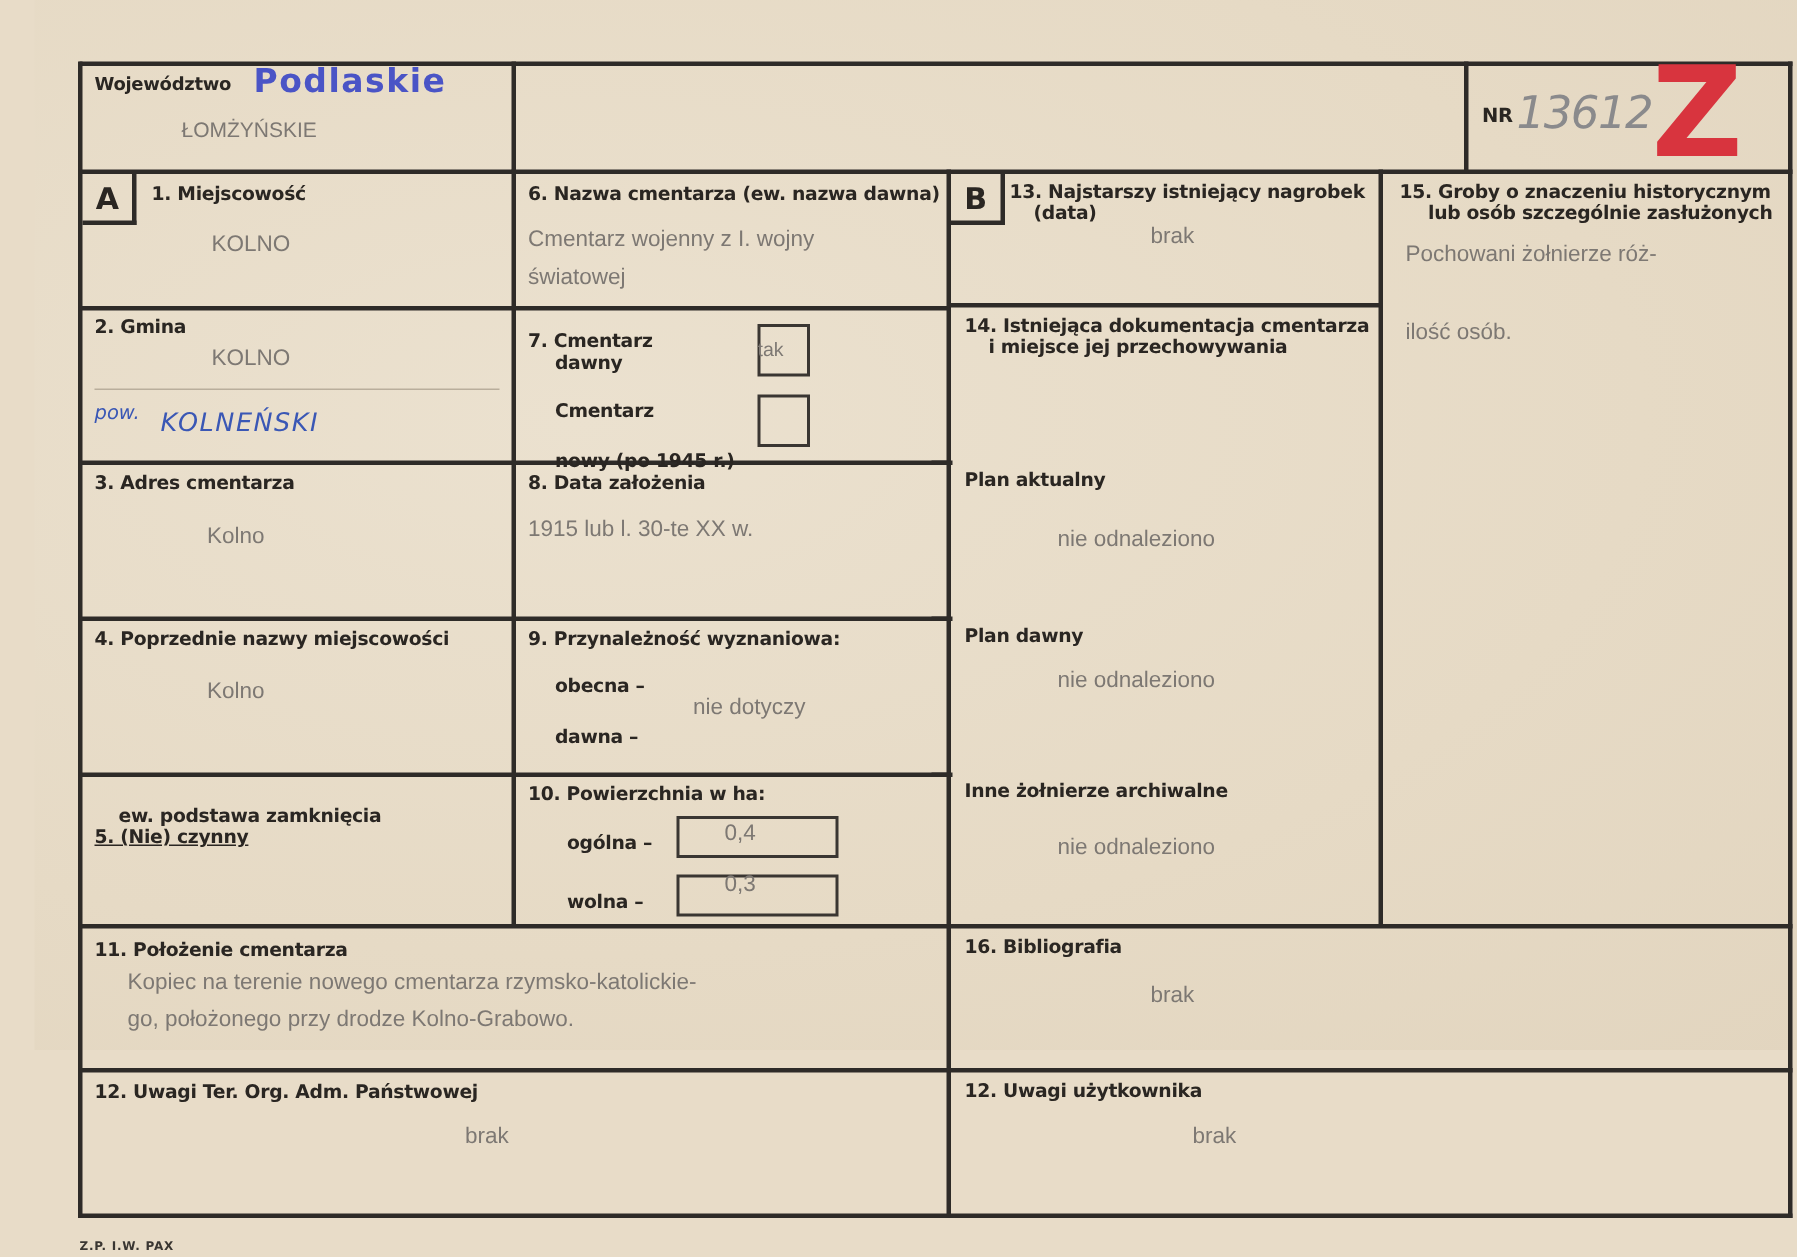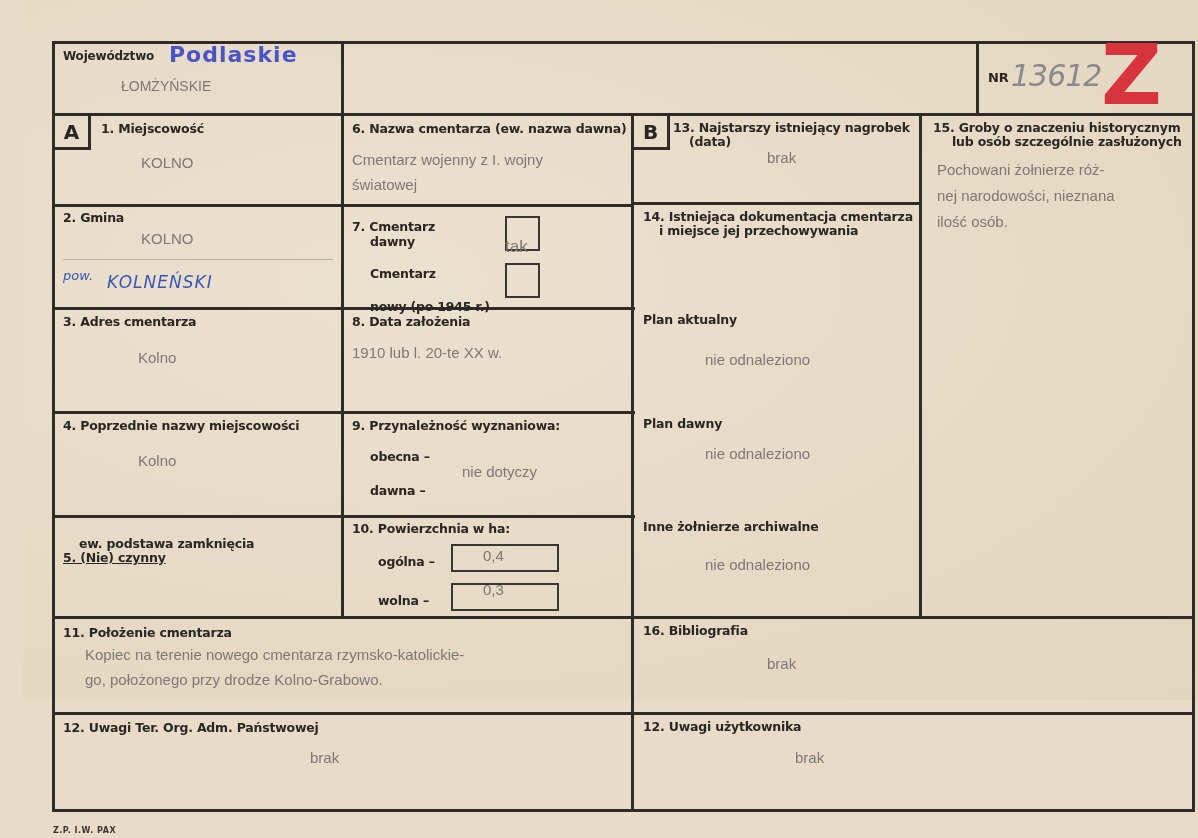--- a/index.html
+++ b/index.html
@@ -159,28 +159,28 @@
   <div class="lbl" style="left:40px; top:551px; text-decoration:underline;">5. (Nie) czynny</div>
   <div class="lbl" style="left:56px; top:537px;">ew. podstawa zamknięcia</div>
 
   <div class="lbl" style="left:329px; top:122px;">6. Nazwa cmentarza (ew. nazwa dawna)</div>
   <div class="typed" style="left:329px; top:145px;">Cmentarz wojenny z I. wojny</div>
   <div class="typed" style="left:329px; top:170px;">światowej</div>
 
   <div class="lbl" style="left:329px; top:220px;">7. Cmentarz</div>
   <div class="lbl" style="left:347px; top:235px;">dawny</div>
   <div class="chk" style="left:482px; top:216px;">
-    <span class="typed" style="left:-2px; top:15px; font-size:17px; line-height:28px;">tak</span>
+    <span class="typed" style="left:-2px; top:1px; font-size:13px; line-height:28px;">tak</span>
   </div>
   <div class="lbl" style="left:347px; top:267px;">Cmentarz</div>
   <div class="lbl" style="left:347px; top:300px;">nowy (po 1945 r.)</div>
   <div class="chk" style="left:482px; top:263px;"></div>
 
   <div class="lbl" style="left:329px; top:315px;">8. Data założenia</div>
-  <div class="typed" style="left:329px; top:338px;">1910 lub l. 20-te XX w.</div>
+  <div class="typed" style="left:329px; top:338px;">1915 lub l. 30-te XX w.</div>
 
   <div class="lbl" style="left:329px; top:419px;">9. Przynależność wyznaniowa:</div>
   <div class="lbl" style="left:347px; top:450px;">obecna –</div>
   <div class="typed" style="left:439px; top:457px;">nie dotyczy</div>
   <div class="lbl" style="left:347px; top:484px;">dawna –</div>
 
   <div class="lbl" style="left:329px; top:522px;">10. Powierzchnia w ha:</div>
   <div class="lbl" style="left:355px; top:555px;">ogólna –</div>
   <div class="valbox" style="left:428px; top:544px; width:108px;">
     <span class="typed" style="left:30px; top:-3px; line-height:26px;">0,4</span>
@@ -199,21 +199,20 @@
   <div class="lbl" style="left:620px; top:313px;">Plan aktualny</div>
   <div class="typed" style="left:682px; top:345px;">nie odnaleziono</div>
   <div class="lbl" style="left:620px; top:417px;">Plan dawny</div>
   <div class="typed" style="left:682px; top:439px;">nie odnaleziono</div>
   <div class="lbl" style="left:620px; top:520px;">Inne żołnierze archiwalne</div>
   <div class="typed" style="left:682px; top:550px;">nie odnaleziono</div>
 
   <div class="lbl" style="left:910px; top:121px;">15. Groby o znaczeniu historycznym</div>
   <div class="lbl" style="left:929px; top:135px;">lub osób szczególnie zasłużonych</div>
   <div class="typed" style="left:914px; top:155px;">Pochowani żołnierze róż-</div>
-  <div class="typed" style="left:914px; top:181px;">nej narodowości, nieznana</div>
   <div class="typed" style="left:914px; top:207px;">ilość osób.</div>
 
   <div class="lbl" style="left:40px; top:626px;">11. Położenie cmentarza</div>
   <div class="typed" style="left:62px; top:640px;">Kopiec na terenie nowego cmentarza rzymsko-katolickie-</div>
   <div class="typed" style="left:62px; top:665px;">go, położonego przy drodze Kolno-Grabowo.</div>
 
   <div class="lbl" style="left:40px; top:721px;">12. Uwagi Ter. Org. Adm. Państwowej</div>
   <div class="typed" style="left:287px; top:743px;">brak</div>
 
   <div class="lbl" style="left:620px; top:624px;">16. Bibliografia</div>

